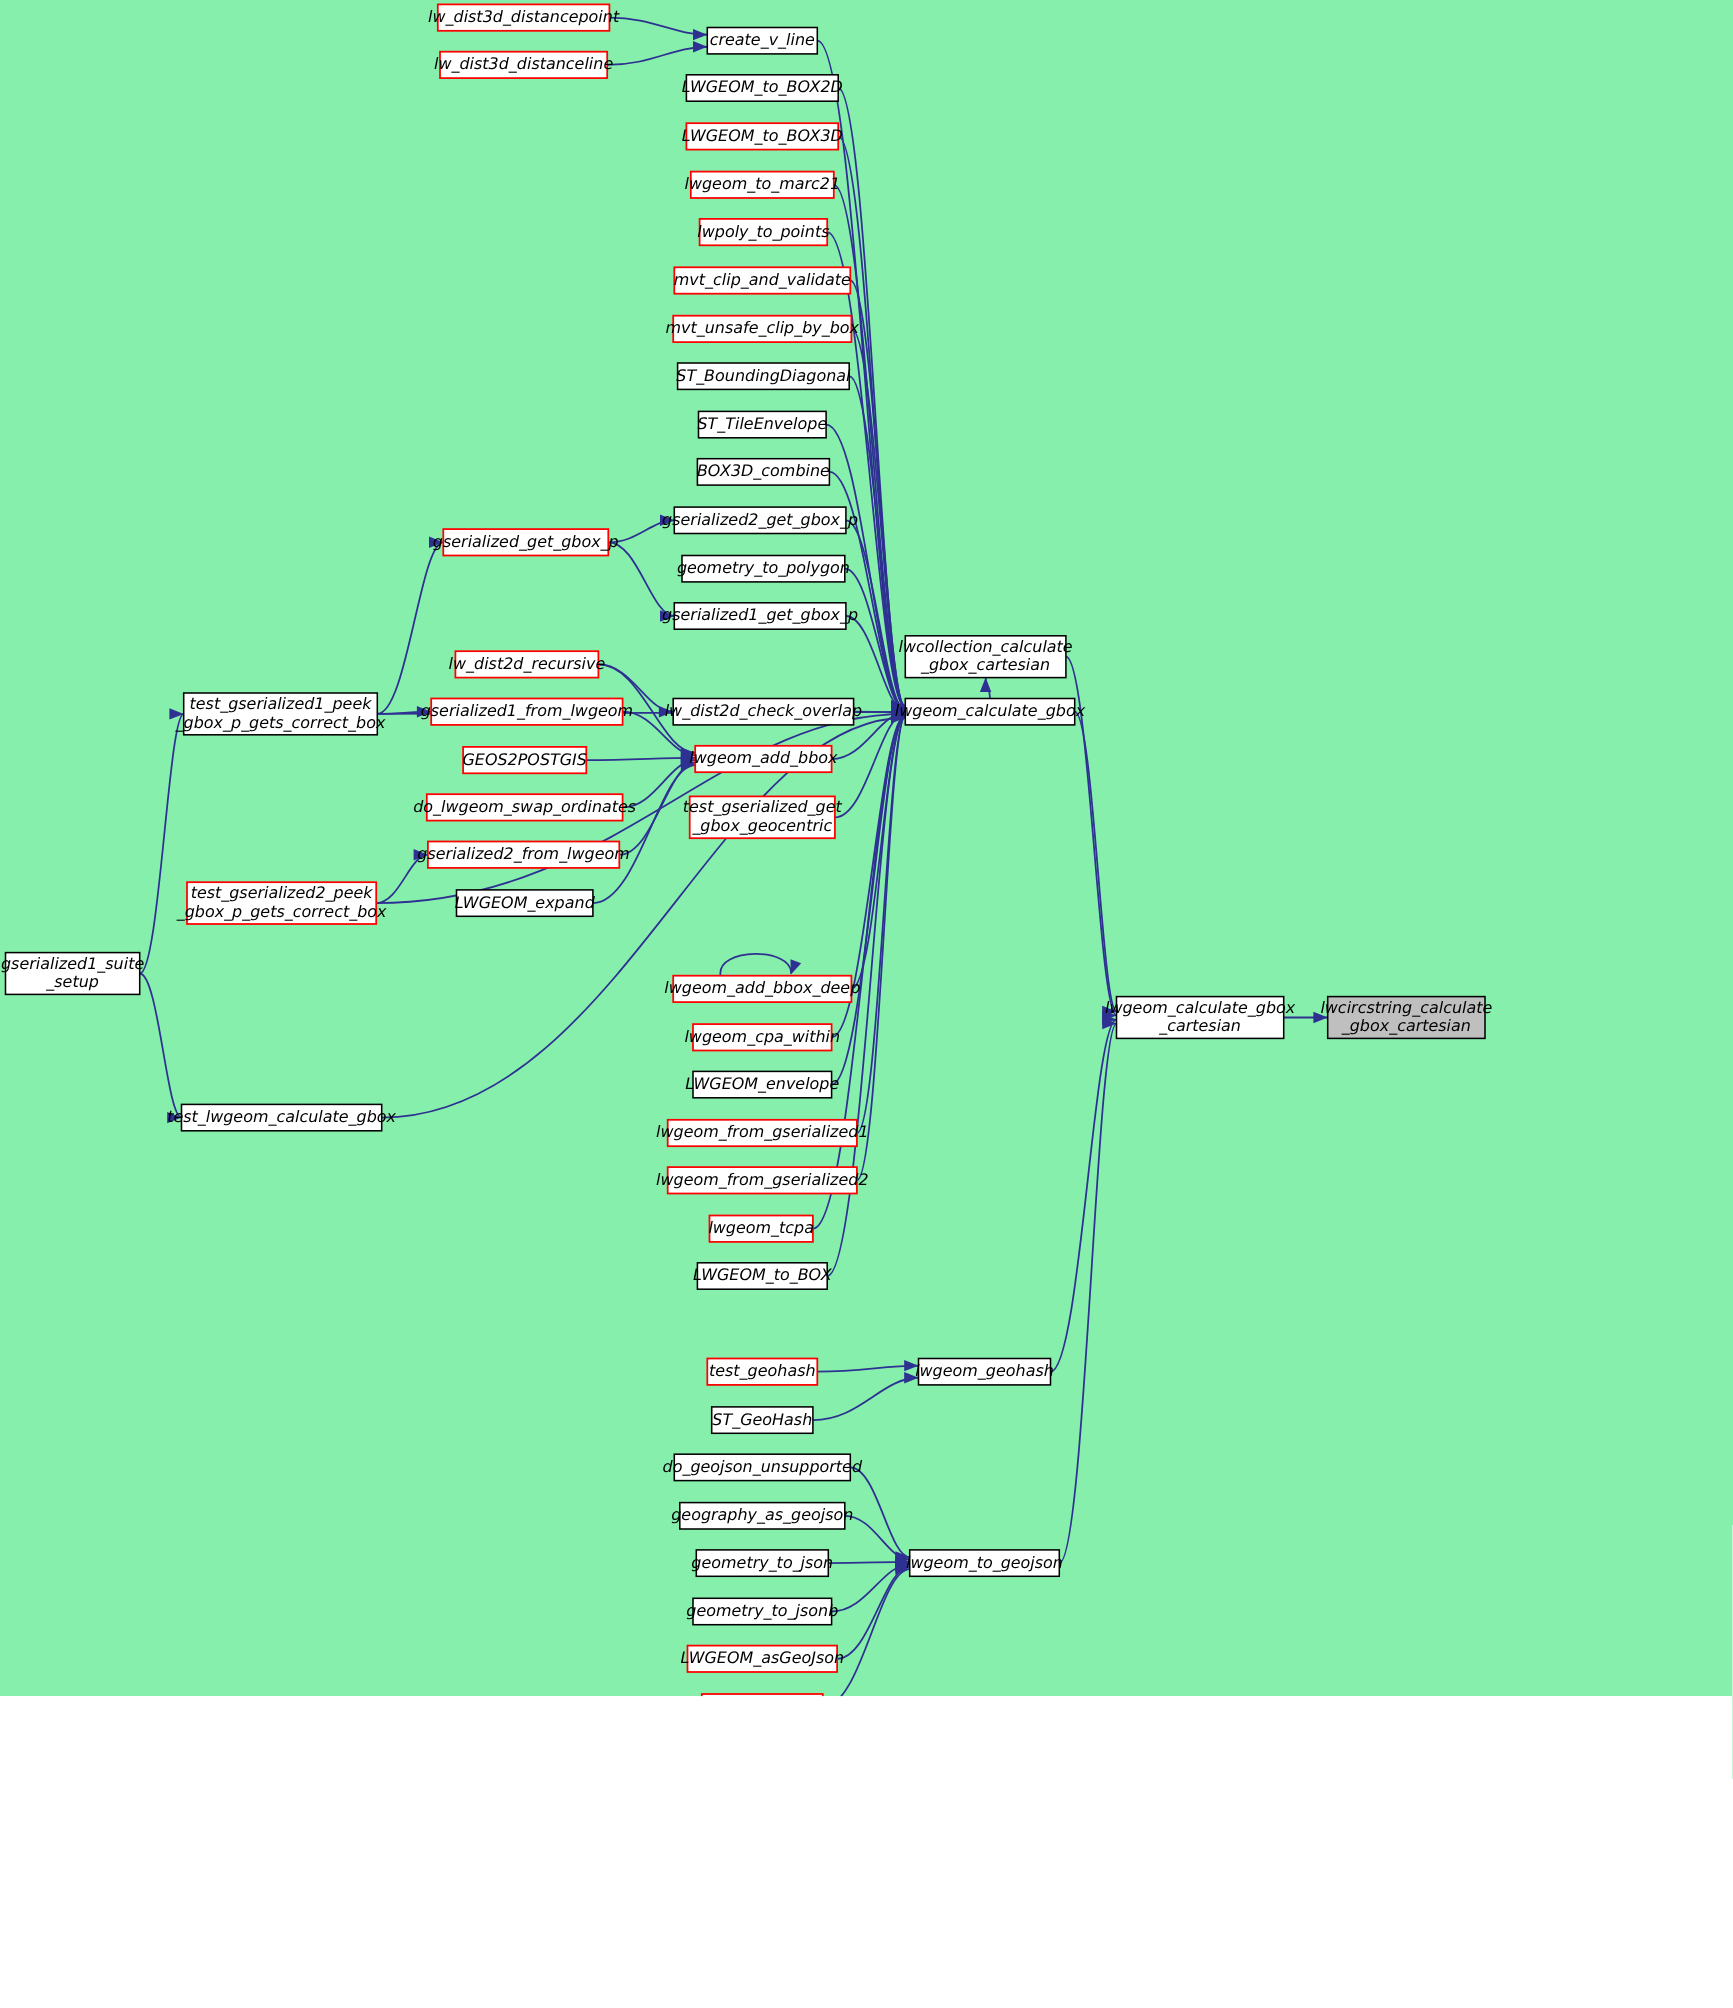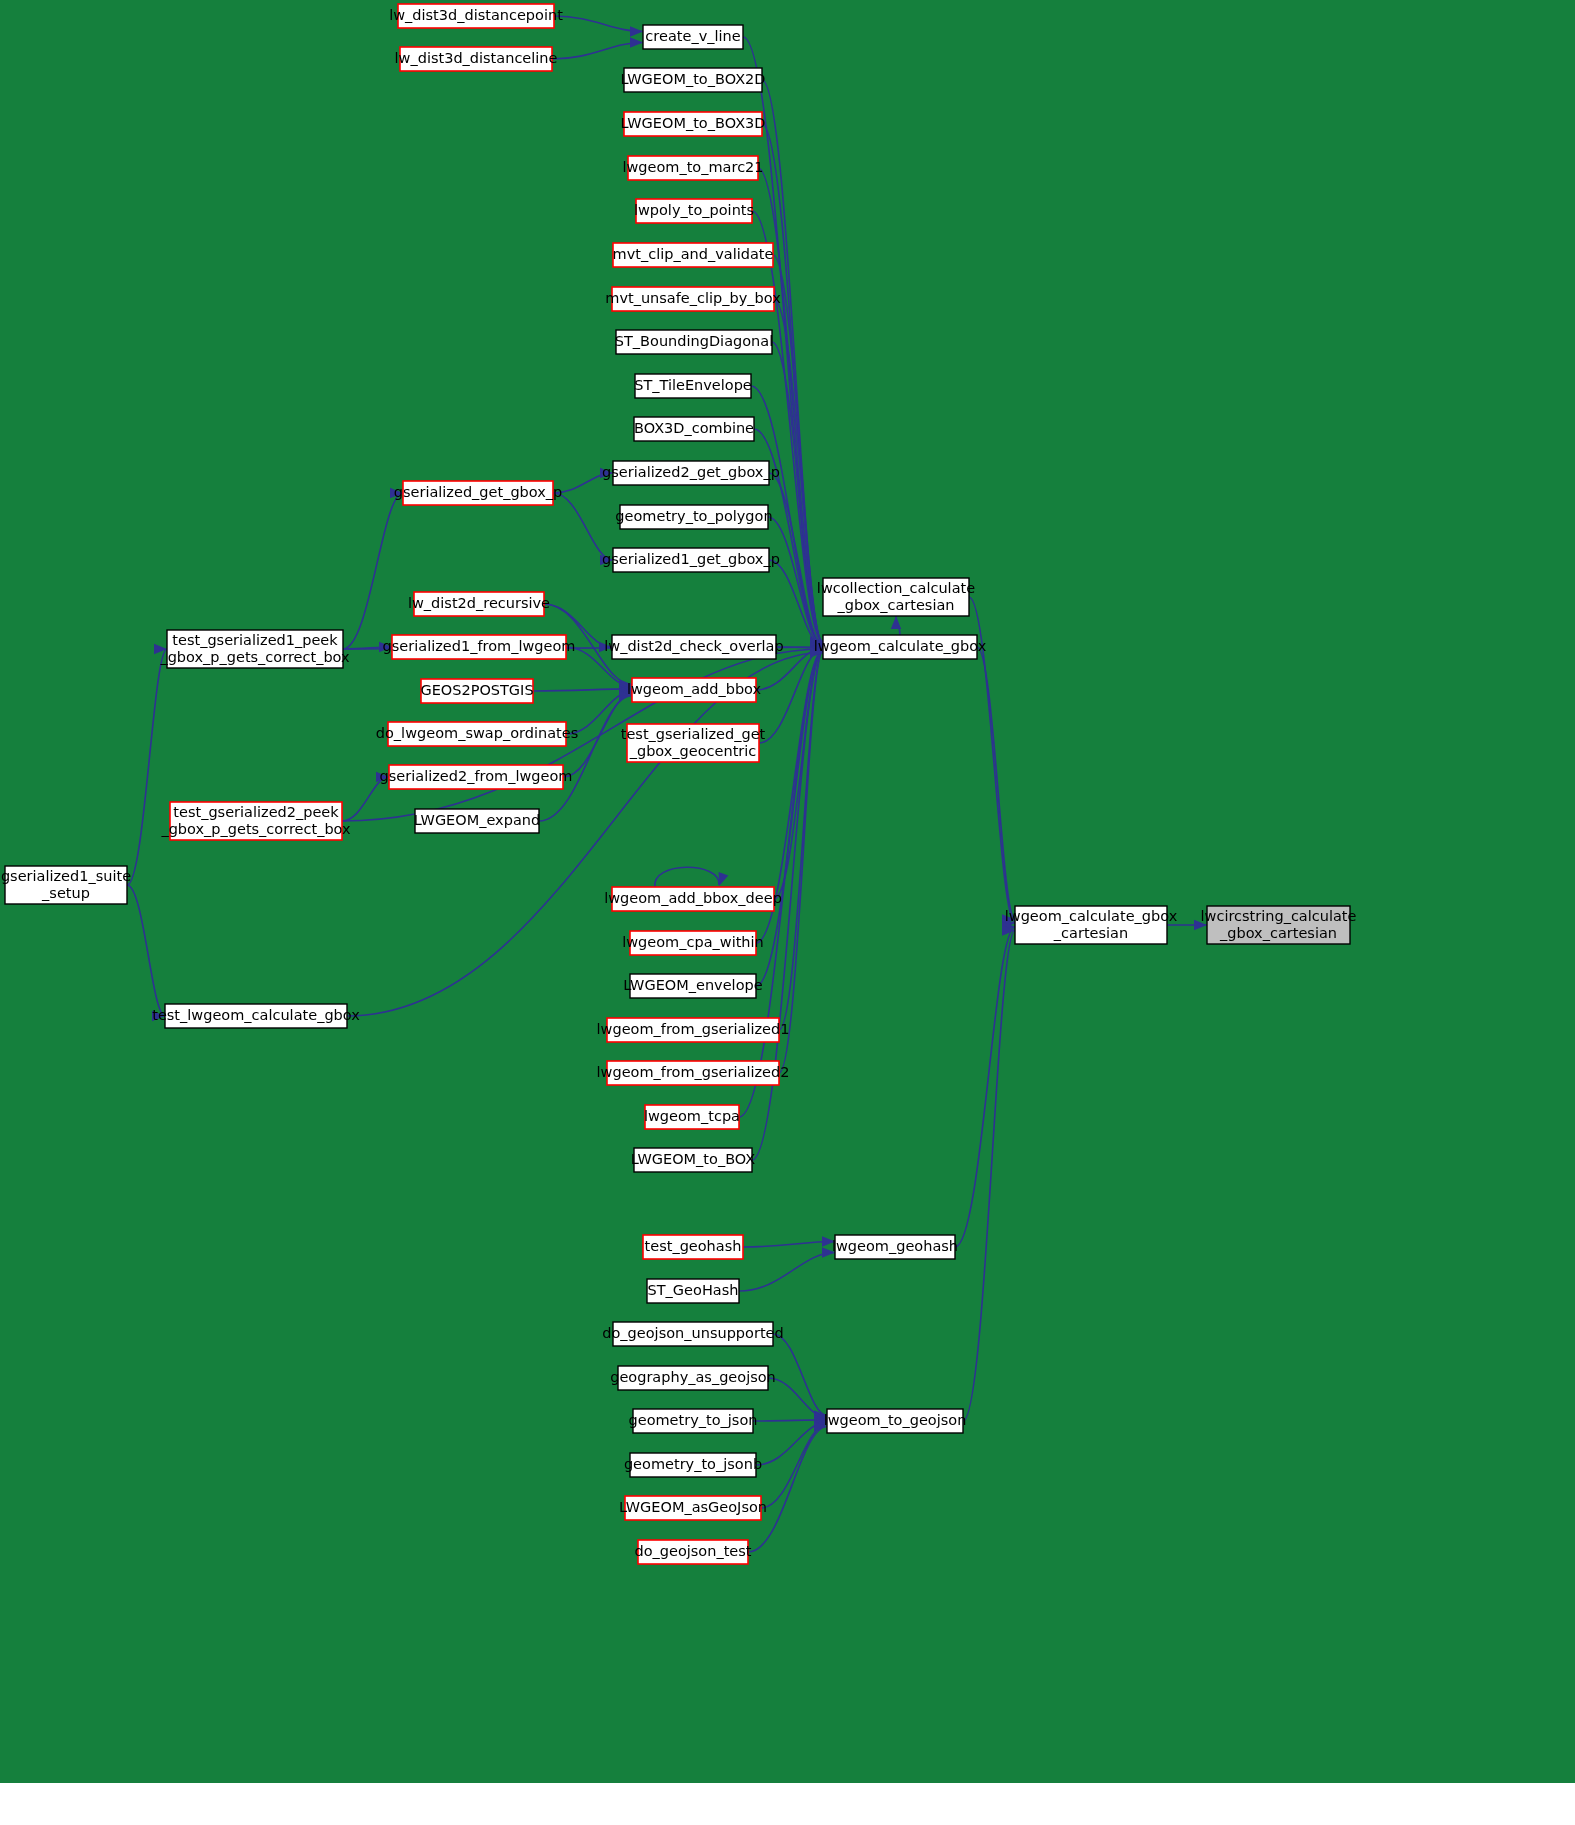--- a/index.html
+++ b/index.html
@@ -6,23 +6,24 @@
     margin: 0;
     padding: 0;
     background: #ffffff;
   }
   body {
     font-family: "DejaVu Sans", "Liberation Sans", sans-serif;
   }
   #canvas-wrap {
     position: relative;
     width: 1575px;
-    height: 1783px;
-    background: #15803d;
+    height: 1542px;
+    background: #86efac;
     overflow: hidden;
+    font-style: italic;
   }
   svg.graph {
     position: absolute;
     top: 0; left: 0;
     width: 1575px;
     height: 1825px;
   }
   .edge {
     fill: none;
     stroke: #2e3192;

